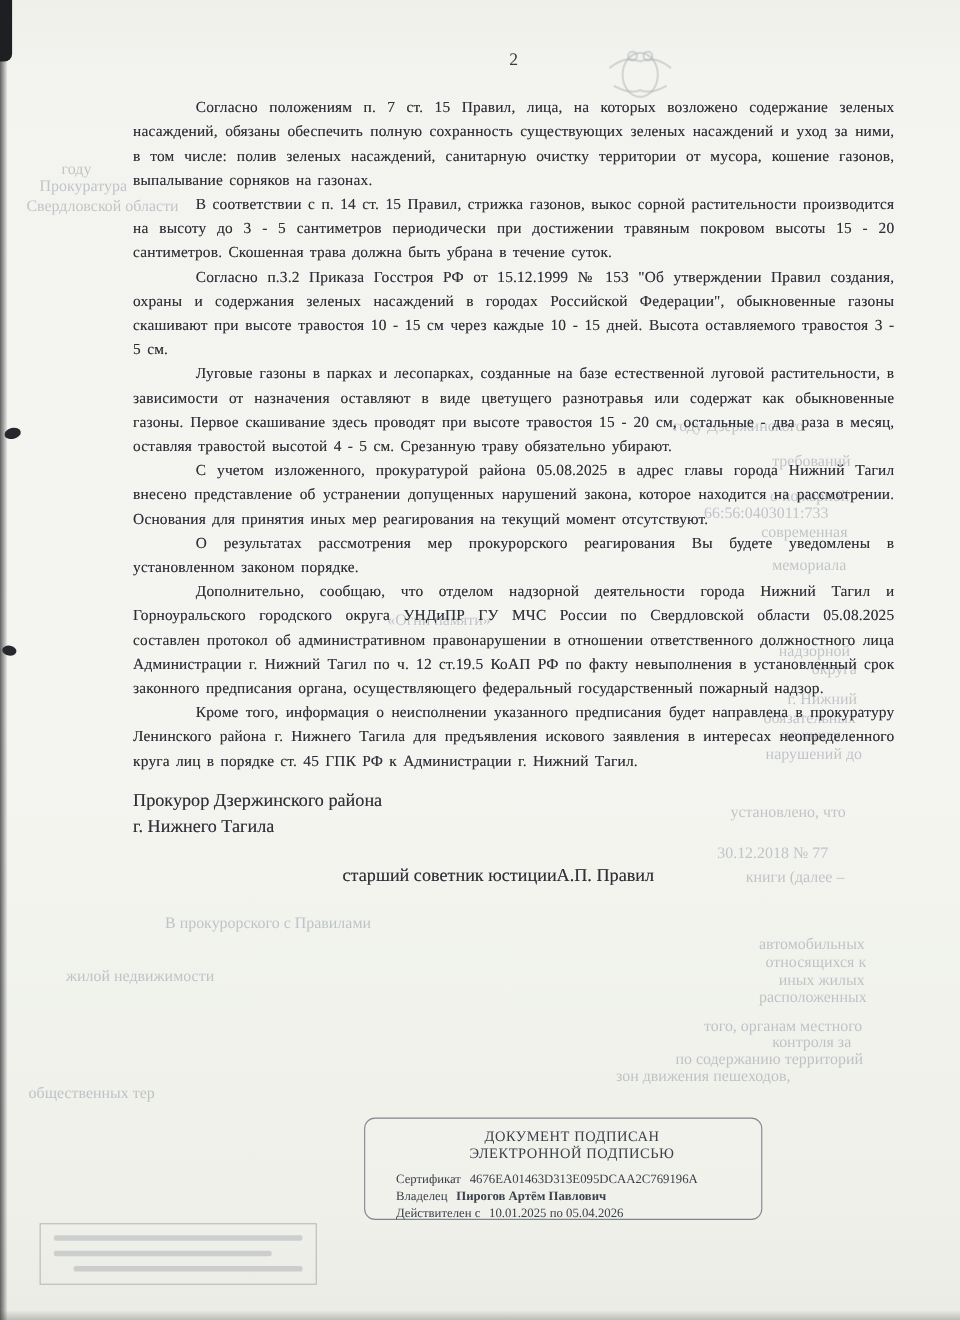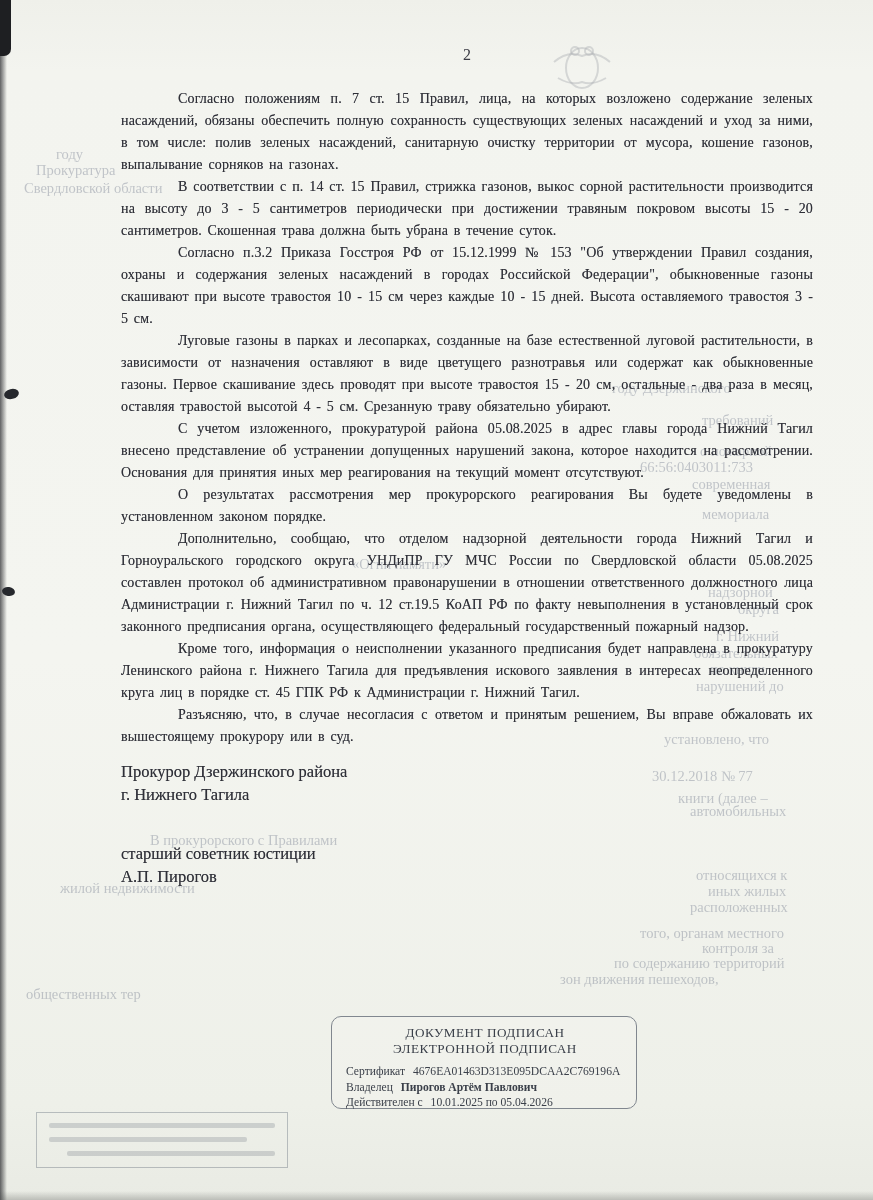--- a/index.html
+++ b/index.html
@@ -30,24 +30,24 @@
 
   .content { position:absolute; left:121px; top:88px; width:692px; }
 
   .doc-body { font-size:14px; line-height:22px; text-align:justify;
     word-spacing:2px; letter-spacing:.15px;
     text-shadow:0 0 .5px rgba(42,43,54,.55); }
   .doc-body p { margin:0; text-indent:57px; }
 
   .signature { margin-top:12px; font-size:16.5px; line-height:23px;
     text-shadow:0 0 .5px rgba(42,43,54,.55); }
-  .rank-row { display:flex; justify-content:center; width:664px; margin-top:36px;flex-direction:column; }
+  .rank-row { display:flex; justify-content:center; width:664px; margin-top:22px; }
 
-  .stamp { position:absolute; left:331px; top:1016px; width:306px; height:93px;
-    border:1.6px solid #81878f; border-radius:10px; padding:8px 12px 6px 14px;
+  .stamp { position:absolute; left:331px; top:1016px; width:362px; height:93px;
+    border:1.6px solid #81878f; border-radius:10px; padding:8px 12px 6px 28px;
     color:#3b404a; background:rgba(255,255,255,.12); }
   .stamp-title { text-align:center; font-size:13.2px; letter-spacing:.5px;
     line-height:16px; margin-bottom:7px; }
   .stamp-row { font-size:11.6px; line-height:15.5px; white-space:nowrap; }
   .stamp-row .val { margin-left:5px; }
   .owner-val { font-weight:bold; }
 
   .bleed-layer { position:absolute; left:0; top:0; width:873px; height:980px; pointer-events:none; }
   .bleed-frag { position:absolute; font-size:14.5px; color:rgba(88,98,120,.33);
     filter:blur(.5px); white-space:nowrap; }
@@ -77,21 +77,21 @@
       <span class="bleed-frag" style="left: 708px; top: 584px;">надзорной</span>
       <span class="bleed-frag" style="left: 726px; top: 601px; margin-left: 12px;">округа</span>
       <span class="bleed-frag" style="left: 716px; top: 628px;">г. Нижний</span>
       <span class="bleed-frag" style="left: 694px; top: 645px;">обязательных</span>
       <span class="bleed-frag" style="left: 710px; top: 661px;">по книги</span>
       <span class="bleed-frag" style="left: 696px; top: 678px;">нарушений до</span>
       <span class="bleed-frag" style="left: 664px; top: 731px;">установлено, что</span>
       <span class="bleed-frag" style="left: 652px; top: 768px;">30.12.2018 № 77</span>
       <span class="bleed-frag" style="left: 678px; top: 790px;">книги (далее –</span>
       <span class="bleed-frag" style="left: 150px; top: 832px;">В прокурорского с Правилами</span>
-      <span class="bleed-frag" style="left: 690px; top: 803px; text-align: center;">автомобильных</span>
+      <span class="bleed-frag" style="left: 690px; top: 851px; text-align: center;">автомобильных</span>
       <span class="bleed-frag" style="left: 696px; top: 867px;">относящихся к</span>
       <span class="bleed-frag" style="left: 708px; top: 883px;">иных жилых</span>
       <span class="bleed-frag" style="left: 690px; top: 899px;">расположенных</span>
       <span class="bleed-frag" style="left: 60px; top: 880px;">жилой недвижимости</span>
       <span class="bleed-frag" style="left: 640px; top: 925px;">того, органам местного</span>
       <span class="bleed-frag" style="left: 702px; top: 940px;">контроля за</span>
       <span class="bleed-frag" style="left: 614px; top: 955px;">по содержанию территорий</span>
       <span class="bleed-frag" style="left: 560px; top: 971px;">зон движения пешеходов,</span>
       <span class="bleed-frag" style="left: 26px; top: 986px;">общественных тер</span>
     </div>
@@ -119,37 +119,36 @@
   <div class="content">
     <div class="doc-body">
       <p>Согласно положениям п. 7 ст. 15 Правил, лица, на которых возложено содержание зеленых насаждений, обязаны обеспечить полную сохранность существующих зеленых насаждений и уход за ними, в том числе: полив зеленых насаждений, санитарную очистку территории от мусора, кошение газонов, выпалывание сорняков на газонах.</p>
       <p>В соответствии с п. 14 ст. 15 Правил, стрижка газонов, выкос сорной растительности производится на высоту до 3 - 5 сантиметров периодически при достижении травяным покровом высоты 15 - 20 сантиметров. Скошенная трава должна быть убрана в течение суток.</p>
       <p>Согласно п.3.2 Приказа Госстроя РФ от 15.12.1999 № 153 "Об утверждении Правил создания, охраны и содержания зеленых насаждений в городах Российской Федерации", обыкновенные газоны скашивают при высоте травостоя 10 - 15 см через каждые 10 - 15 дней. Высота оставляемого травостоя 3 - 5 см.</p>
       <p>Луговые газоны в парках и лесопарках, созданные на базе естественной луговой растительности, в зависимости от назначения оставляют в виде цветущего разнотравья или содержат как обыкновенные газоны. Первое скашивание здесь проводят при высоте травостоя 15 - 20 см, остальные - два раза в месяц, оставляя травостой высотой 4 - 5 см. Срезанную траву обязательно убирают.</p>
       <p>С учетом изложенного, прокуратурой района 05.08.2025 в адрес главы города Нижний Тагил внесено представление об устранении допущенных нарушений закона, которое находится на рассмотрении. Основания для принятия иных мер реагирования на текущий момент отсутствуют.</p>
       <p>О результатах рассмотрения мер прокурорского реагирования Вы будете уведомлены в установленном законом порядке.</p>
       <p>Дополнительно, сообщаю, что отделом надзорной деятельности города Нижний Тагил и Горноуральского городского округа УНДиПР ГУ МЧС России по Свердловской области 05.08.2025 составлен протокол об административном правонарушении в отношении ответственного должностного лица Администрации г. Нижний Тагил по ч. 12 ст.19.5 КоАП РФ по факту невыполнения в установленный срок законного предписания органа, осуществляющего федеральный государственный пожарный надзор.</p>
       <p>Кроме того, информация о неисполнении указанного предписания будет направлена в прокуратуру Ленинского района г. Нижнего Тагила для предъявления искового заявления в интересах неопределенного круга лиц в порядке ст. 45 ГПК РФ к Администрации г. Нижний Тагил.</p>
-      <p>Разъясняю, что, в случае несогласия с ответом и принятым решением, Вы вправе обжаловать их вышестоящему прокурору или в суд.</p>
     </div>
 
     <div class="signature">
       <div>Прокурор Дзержинского района</div>
       <div>г. Нижнего Тагила</div>
       <div class="rank-row">
         <span>старший советник юстиции</span>
-        <span>А.П. Пирогов</span>
+        <span>А.П. Правил</span>
       </div>
     </div>
   </div>
 
   <div class="stamp">
     <div class="stamp-title">
       <div>ДОКУМЕНТ ПОДПИСАН</div>
-      <div>ЭЛЕКТРОННОЙ ПОДПИСАН</div>
+      <div>ЭЛЕКТРОННОЙ ПОДПИСЬЮ</div>
     </div>
     <div class="stamp-row">
       <span>Сертификат</span>
       <span class="val">4676EA01463D313E095DCAA2C769196A</span>
     </div>
     <div class="stamp-row">
       <span>Владелец</span>
       <span class="val owner-val">Пирогов Артём Павлович</span>
     </div>
     <div class="stamp-row">

